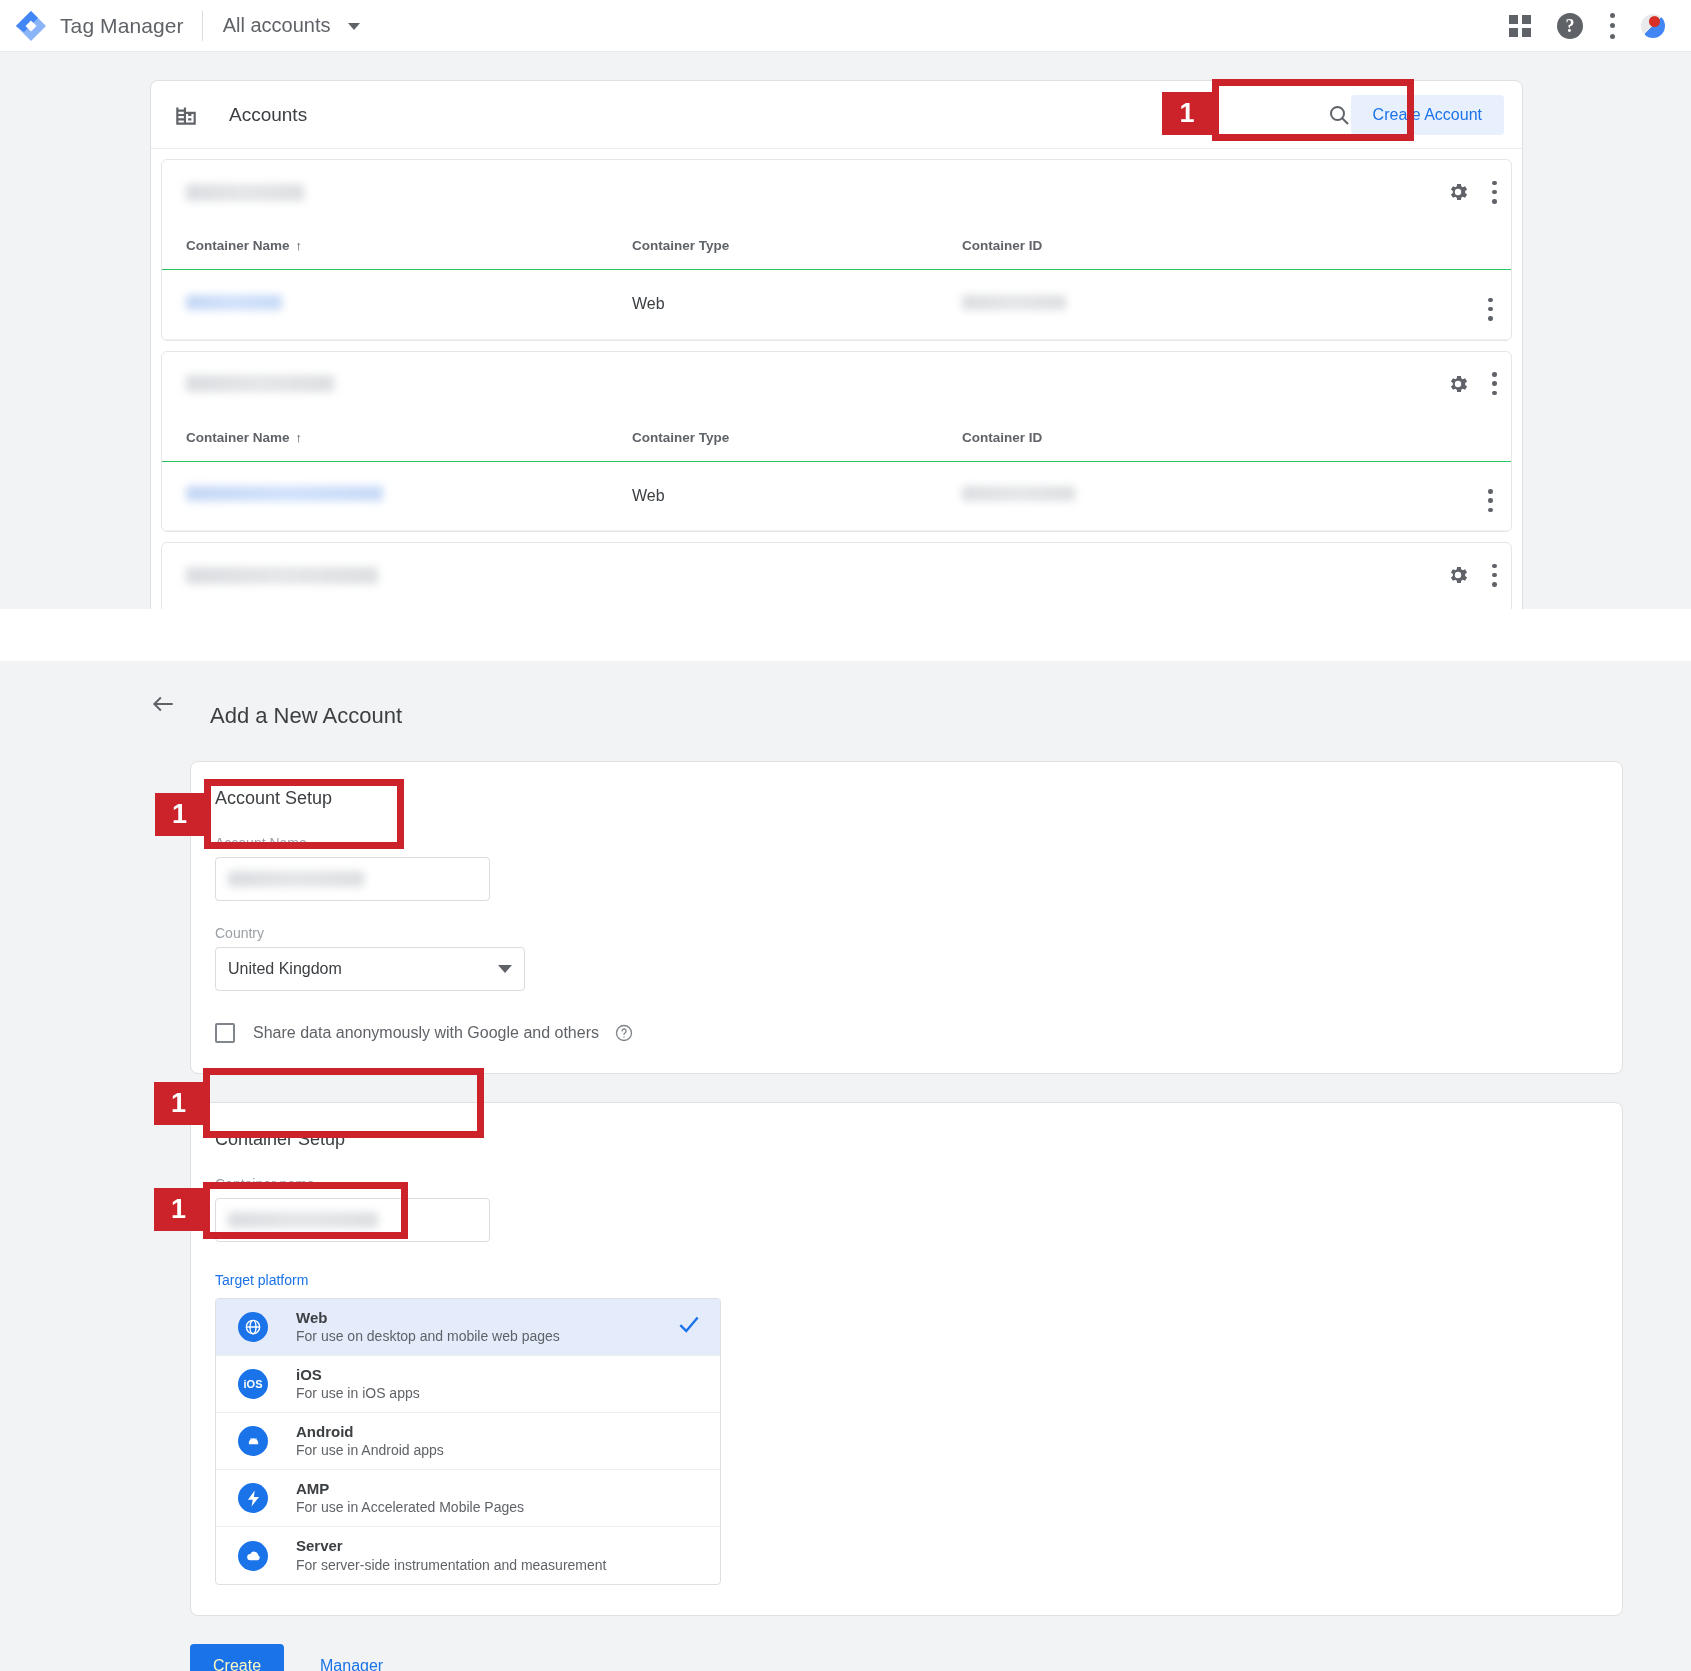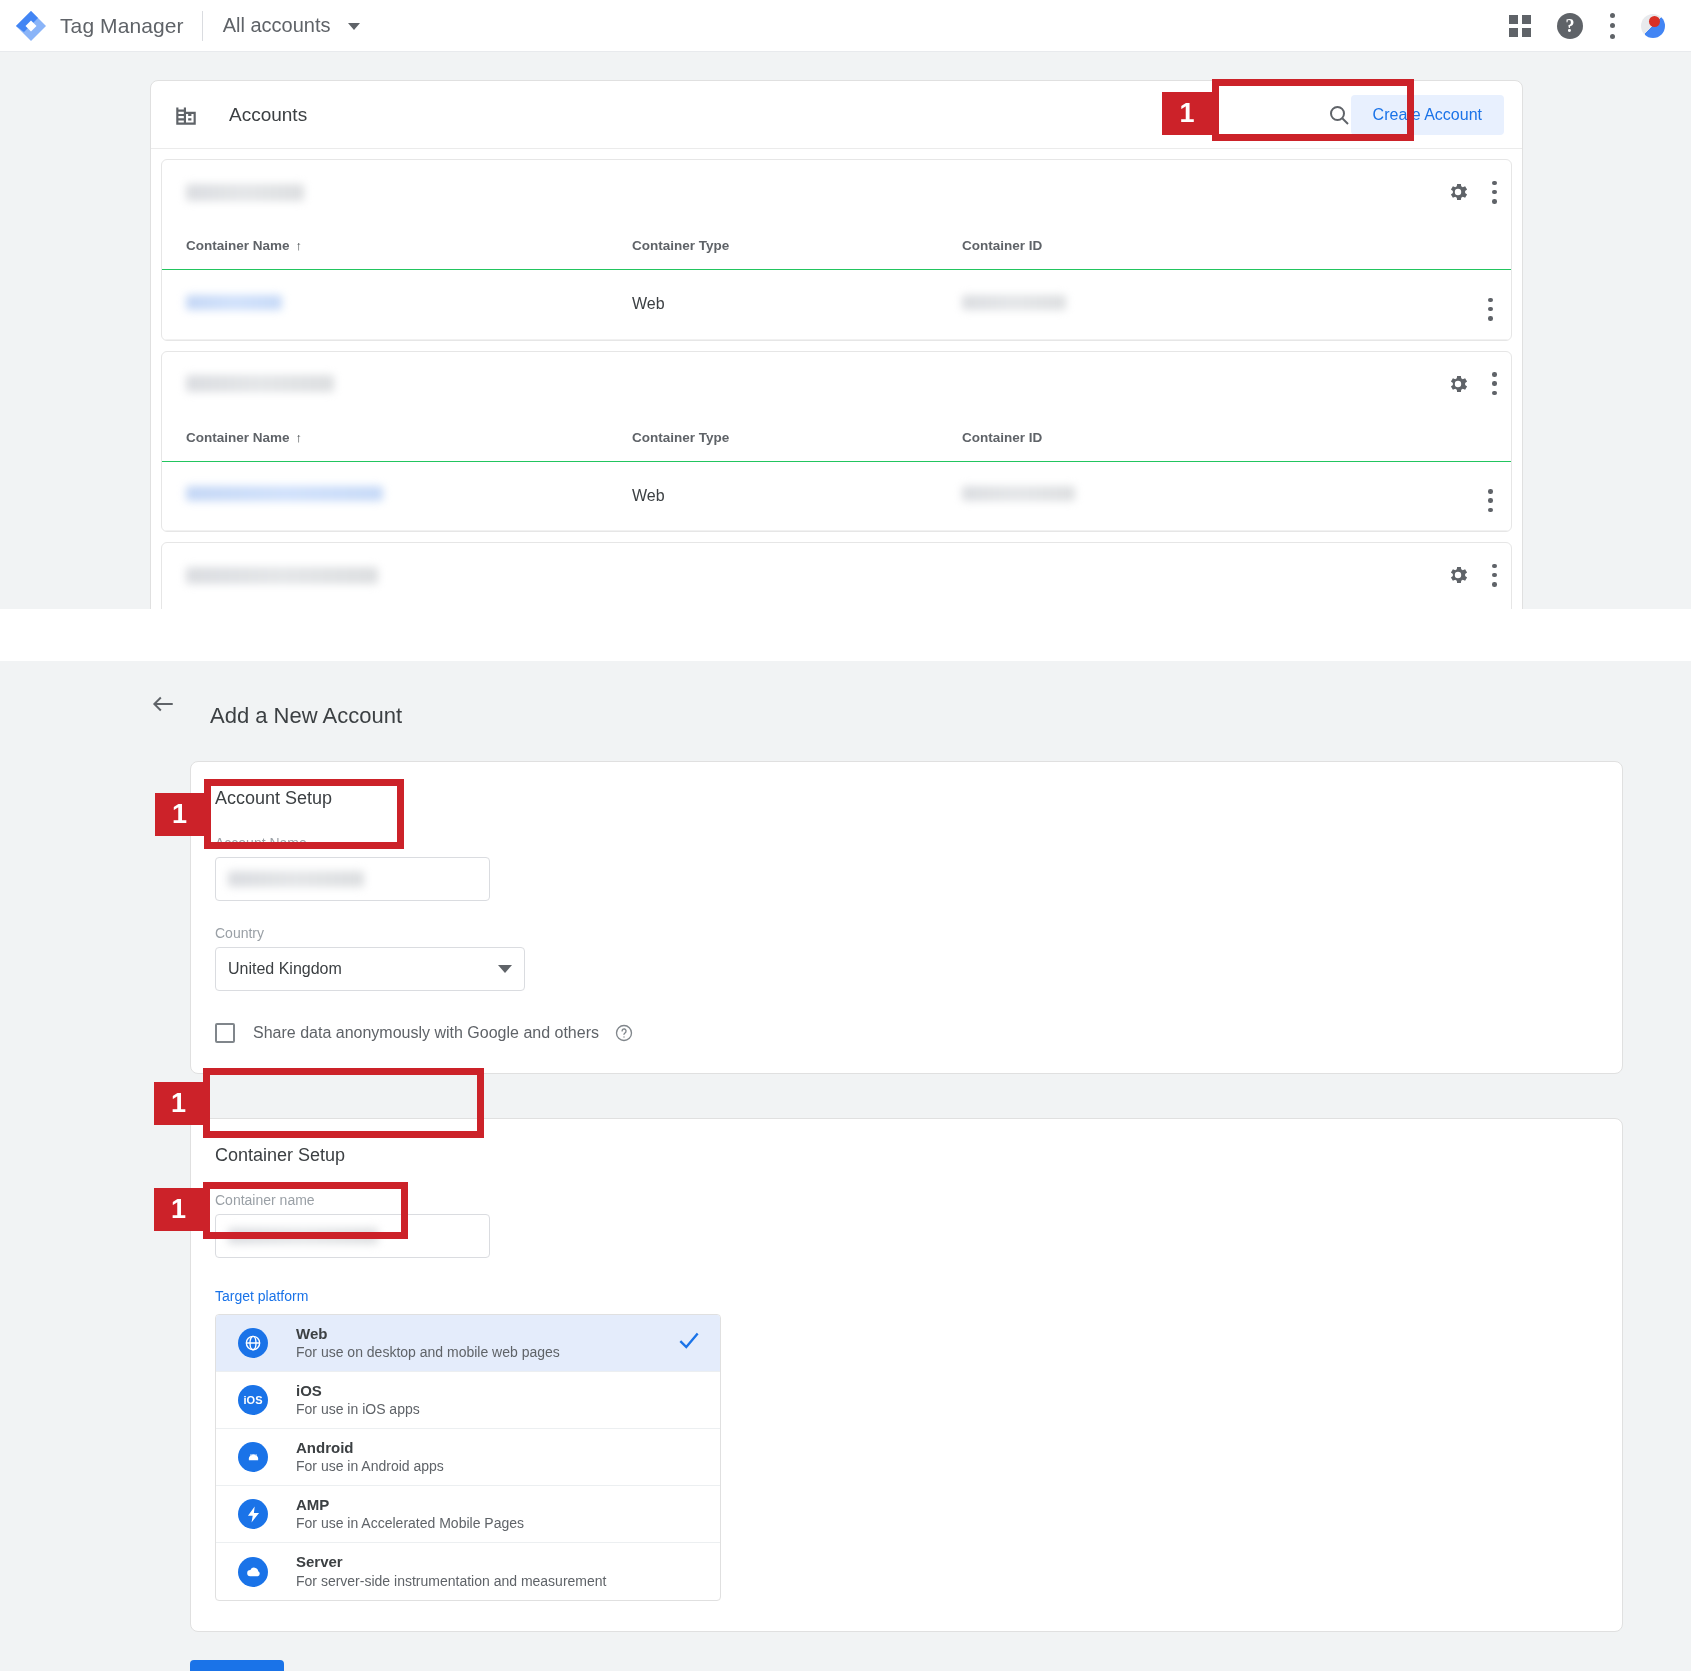--- a/index.html
+++ b/index.html
@@ -393,21 +393,21 @@
           <svg viewBox="0 0 24 24" width="18" height="18" fill="none" stroke="#80868b" stroke-width="1.8">
             <circle cx="12" cy="12" r="10"></circle>
             <path d="M9.5 9.2a2.6 2.6 0 115 1c0 1.6-2.5 1.9-2.5 3.6" stroke-linecap="round"></path>
             <circle cx="12" cy="17.3" r="0.9" fill="#80868b" stroke="none"></circle>
           </svg>
         </span>
       </div>
     </div>
   </div>
 
-  <div class="panel" style="margin-top:44px;">
+  <div class="panel" style="margin-top:28px;">
     <div class="panel-pad">
       <div class="panel-h">Container Setup</div>
 
       <label class="field-label">Container name</label>
       <div class="txt-input">
         <span class="blur" style="width:150px;height:16px;"></span>
       </div>
 
       <div class="target-label">Target platform</div>
 

